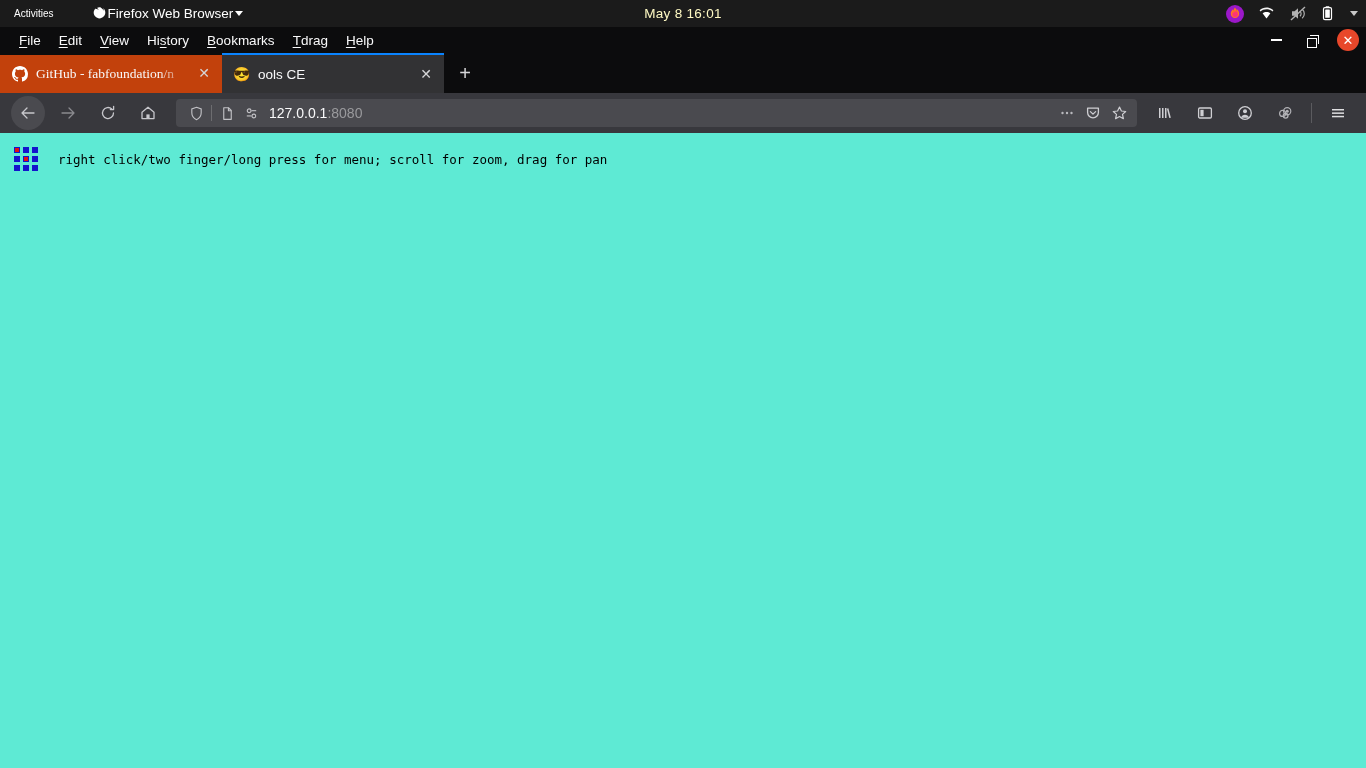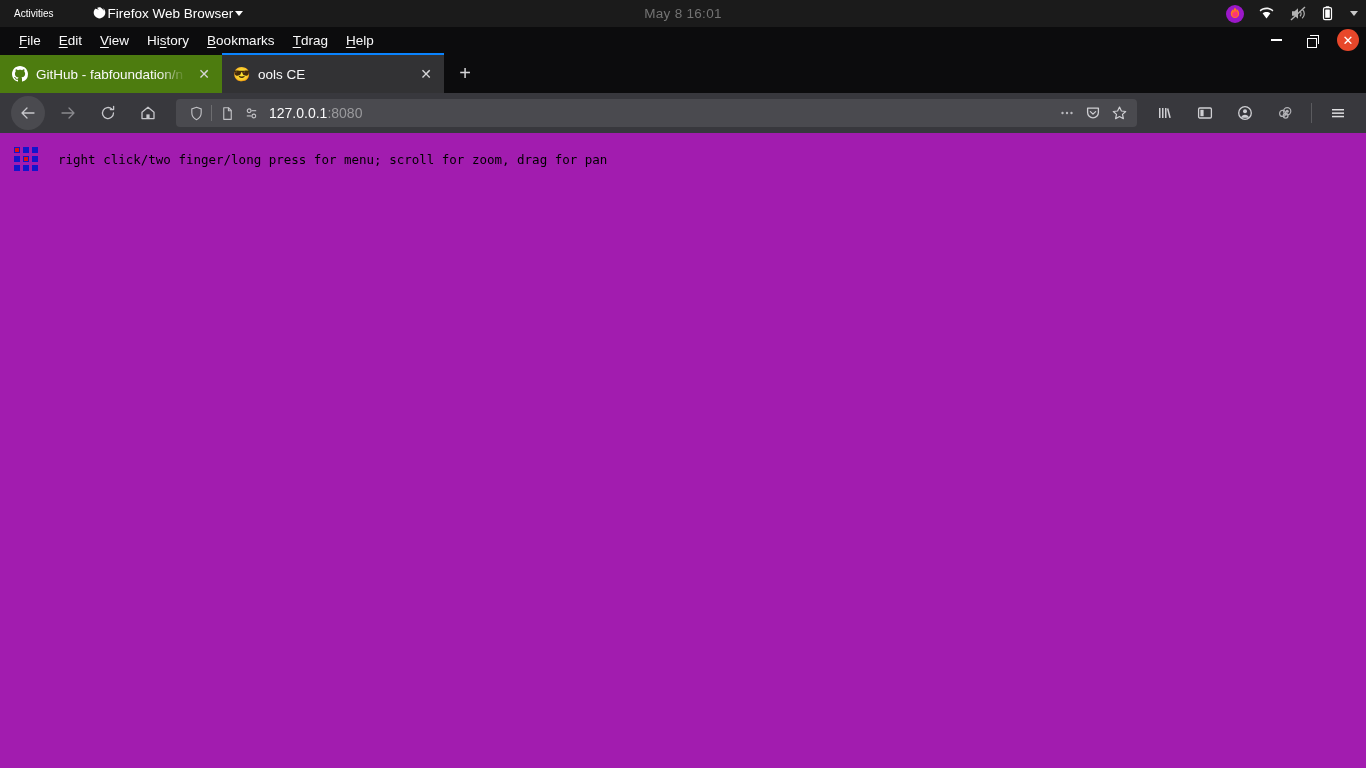--- a/index.html
+++ b/index.html
@@ -46,21 +46,21 @@
     border-left: 4.5px solid transparent;
     border-right: 4.5px solid transparent;
     border-top: 5px solid #ffffff;
     margin-left: 2px;
   }
   #gnome-clock {
     position: absolute;
     left: 50%;
     transform: translateX(-50%);
     font-size: 13.5px;
-    color: #737373;
+    color: #fef9c3;
     letter-spacing: 0.3px;
   }
   #gnome-status {
     position: absolute;
     right: 8px;
     display: flex;
     align-items: center;
     gap: 14px;
   }
   #gnome-status .status-ico { display: block; }
@@ -143,21 +143,21 @@
   }
   .tab {
     height: 38px;
     width: 222px;
     display: flex;
     align-items: center;
     padding: 0 8px 0 12px;
     position: relative;
     gap: 8px;
   }
-  .tab.inactive { background: #4d7c0f; }
+  .tab.inactive { background: #c2410c; font-family: Liberation Serif, serif; }
   .tab.active {
     background: #323234;
     border-top: 2px solid #0a84ff;
     height: 40px;
   }
   .tab .favicon {
     width: 16px; height: 16px;
     flex: 0 0 16px;
     display: flex; align-items: center; justify-content: center;
     font-size: 14px;
@@ -251,21 +251,21 @@
   }
   .tb-sep {
     width: 1px; height: 20px;
     background: #5b5b5f;
     margin: 0 6px;
   }
 
   
   #page-content {
     flex: 1 1 auto;
-    background: #a21caf;
+    background: #5eead4;
     position: relative;
     overflow: hidden;
   }
   #mods-header {
     display: flex;
     align-items: center;
     padding-top: 14px;
     padding-left: 14px;
   }
   #mods-logo {

